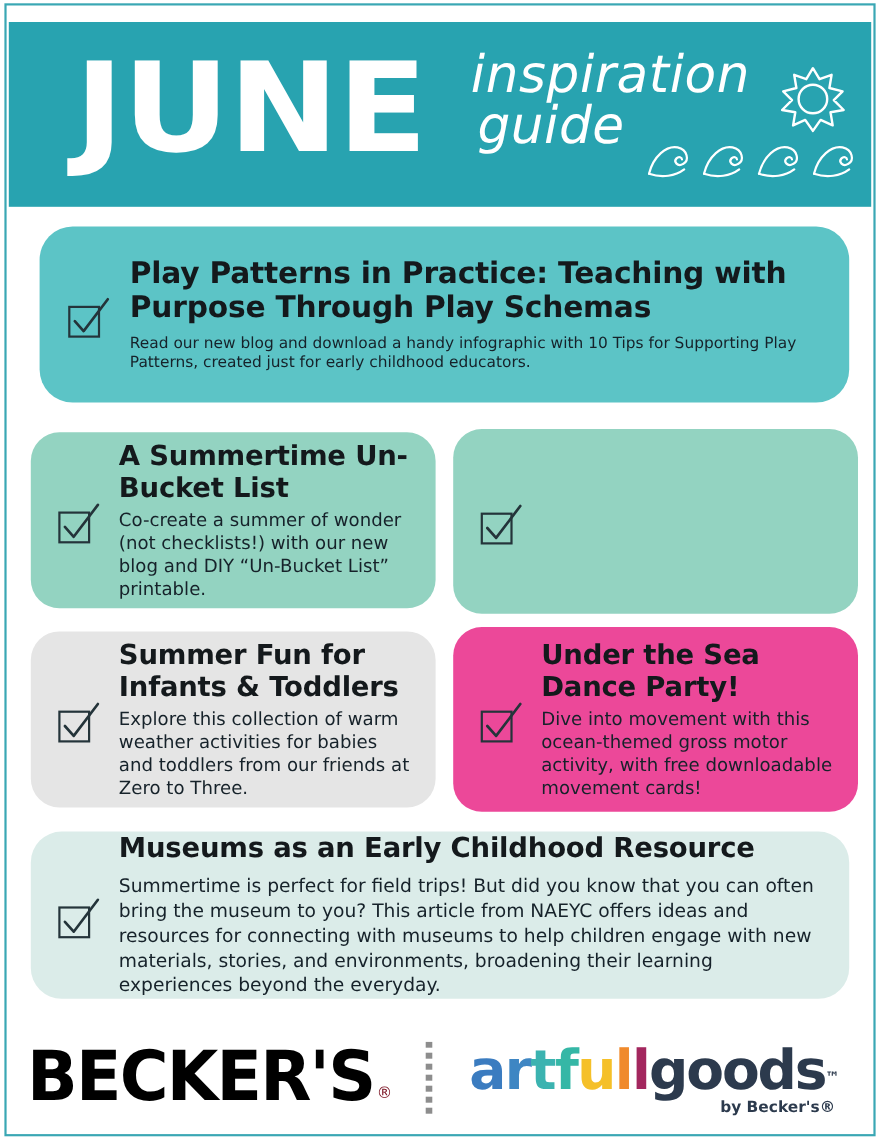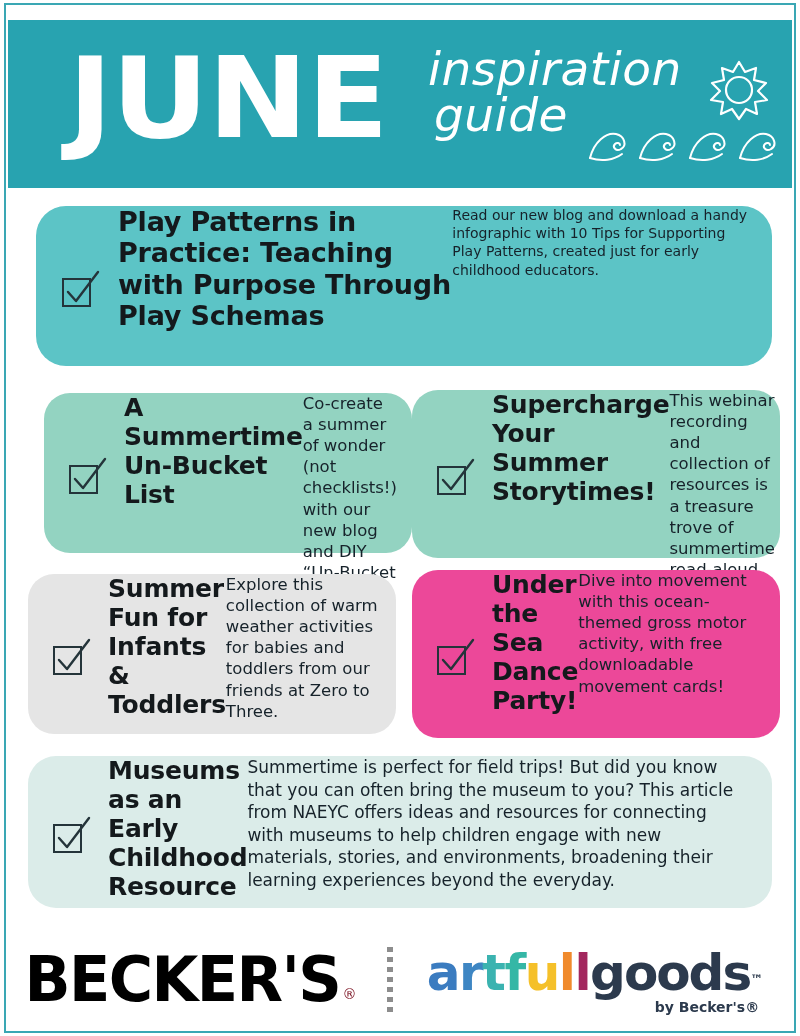--- a/index.html
+++ b/index.html
@@ -110,21 +110,21 @@
   .card .check-icon {
     width: 42px;
     height: 42px;
     display: block;
     margin-top: 10px;
   }
   .card .body-col {
     flex: 1 1 auto;
     padding-right: 18px;
     display: flex;
-    flex-direction: row;
+    flex-direction: column;
     justify-content: center;
   }
   .card h2 {
     margin: 0 0 4px 0;
     font-family: "DejaVu Sans", sans-serif;
     font-weight: bold;
     font-size: 25px;
     line-height: 1.16;
     color: #14191c;
     letter-spacing: -0.2px;
@@ -141,21 +141,21 @@
   #card-0 {
     left: 36px; top: 28px; width: 736px; height: 160px;
     background: #5cc4c6;
     border-radius: 30px;
   }
   #card-0 h2 { font-size: 27px; margin-bottom: 8px; }
   #card-0 p  { font-size: 14px; line-height: 1.3; }
   #card-0 .check-col { width: 76px; }
 
   #card-1 {
-    left: 44px; top: 215px; width: 368px; height: 160px;
+    left: 28px; top: 215px; width: 368px; height: 160px;
     background: #93d3c1;
   }
   #card-2 {
     left: 412px; top: 212px; width: 368px; height: 168px;
     background: #93d3c1;
   }
   #card-3 {
     left: 28px; top: 396px; width: 368px; height: 160px;
     background: #e5e5e5;
   }
@@ -316,24 +316,20 @@
       </div>
     </div>
 
     <div class="card" id="card-2">
       <div class="check-col">
         <svg class="check-icon" viewBox="0 0 42 42">
           <rect x="4" y="9" width="27" height="27" fill="none" stroke="#24343a" stroke-width="2"></rect>
           <path d="M9 22 L17 31 L39 2" fill="none" stroke="#24343a" stroke-width="2.4" stroke-linecap="round" stroke-linejoin="round"></path>
         </svg>
       </div>
-      <div class="body-col">
-        <h2>Supercharge Your Summer Storytimes!</h2>
-        <p>This webinar recording and collection of resources is a treasure trove of summertime read-aloud gems!</p>
-      </div>
     </div>
 
     <div class="card" id="card-3">
       <div class="check-col">
         <svg class="check-icon" viewBox="0 0 42 42">
           <rect x="4" y="9" width="27" height="27" fill="none" stroke="#24343a" stroke-width="2"></rect>
           <path d="M9 22 L17 31 L39 2" fill="none" stroke="#24343a" stroke-width="2.4" stroke-linecap="round" stroke-linejoin="round"></path>
         </svg>
       </div>
       <div class="body-col">

